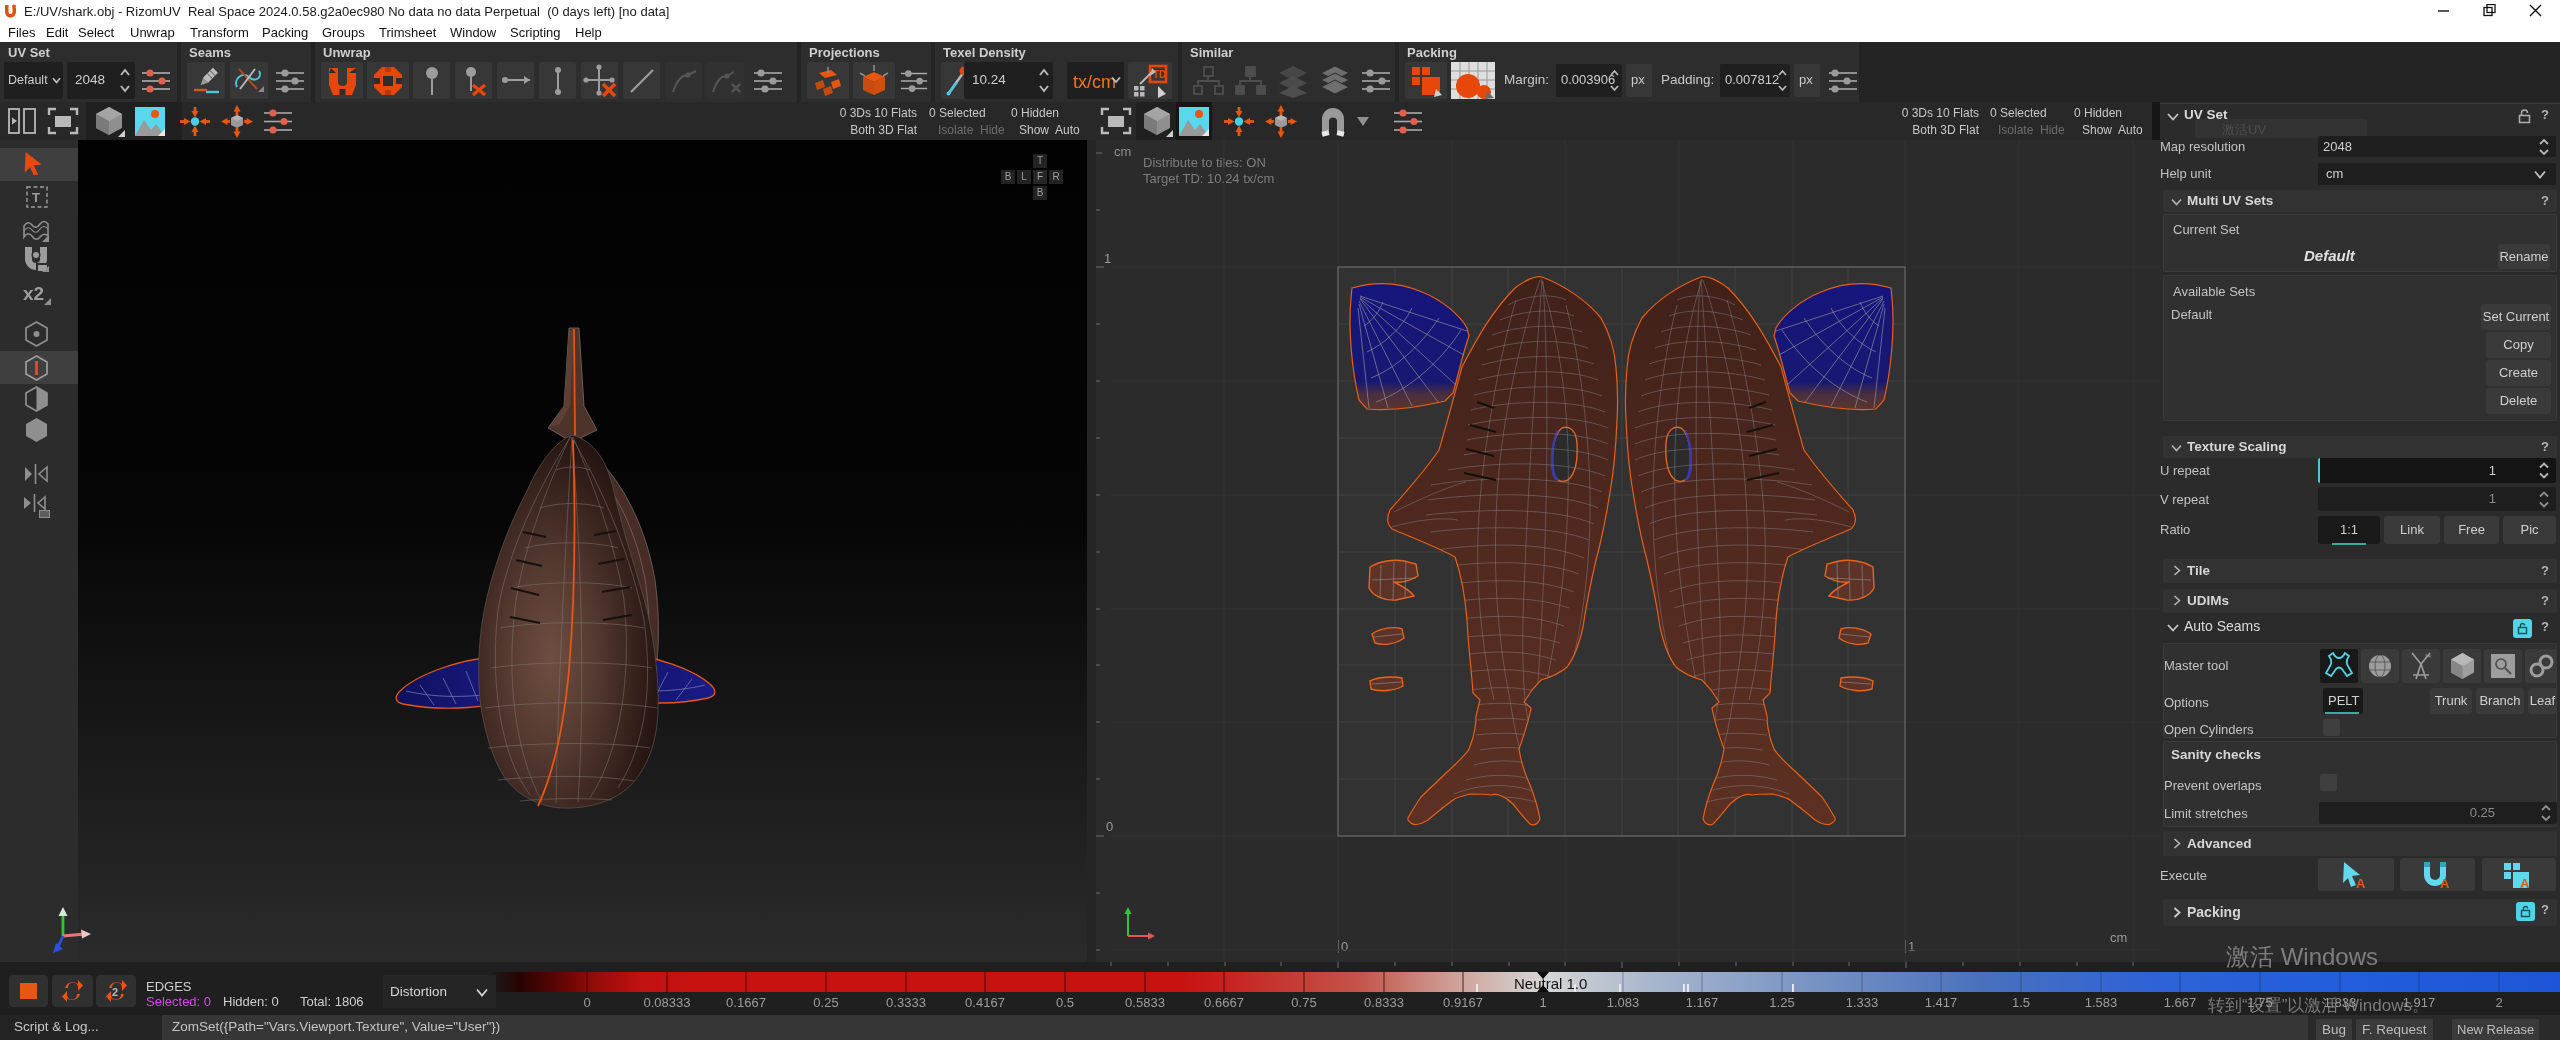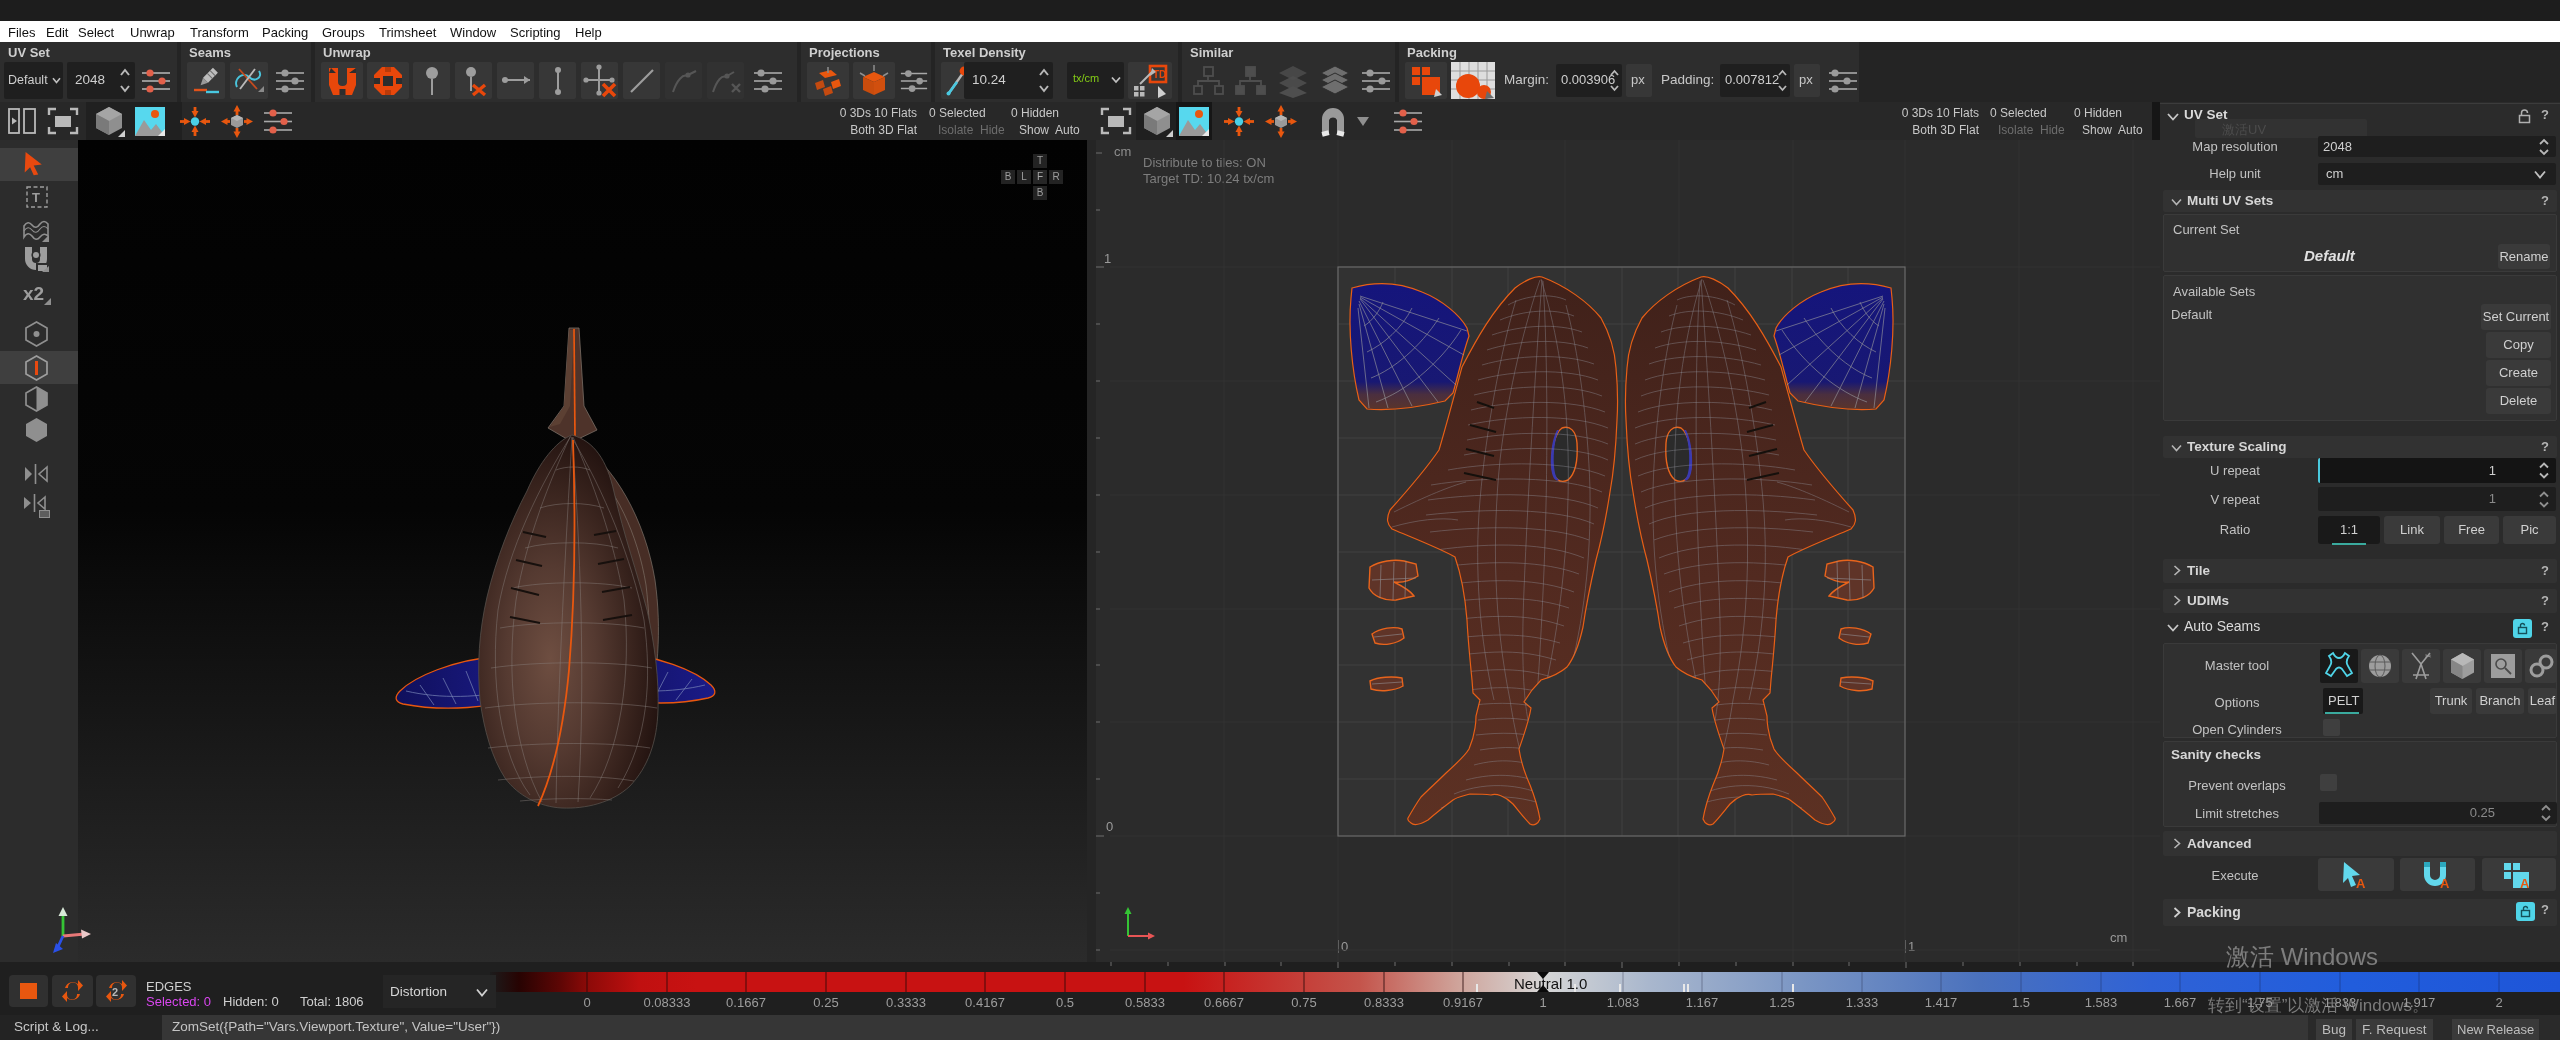--- a/index.html
+++ b/index.html
@@ -34,39 +34,52 @@
 .lsbox.sel { background:#3f3f3f; }
 #divider { position:absolute; left:1087px; top:140px; width:9px; height:822px; background:#252525; }
 #vpuv { position:absolute; left:1096px; top:140px; width:1064px; height:822px; background:#2b2b2b; overflow:hidden; }
 .uvtext { position:absolute; font-size:13px; color:#7d7d7d; }
 
 
 #panel { position:absolute; left:2160px; top:102px; width:400px; height:860px; background:#2b2b2b; overflow:hidden;}
 .sechead { position:absolute; left:3px; width:394px; height:22px; background:#323232; border-radius:2px; }
 .sechead .st { position:absolute; left:24px; top:3px; font-size:13.5px; font-weight:bold; color:#d6d6d6; }
 .qm { position:absolute; top:3px; left:381px; font-size:13px; font-weight:bold; color:#b5b5b5; }
-.plabel { position:absolute; font-size:13px; color:#c2c2c2; text-align:center; }
+.plabel { position:absolute; font-size:13px; color:#c2c2c2; text-align:left; }
 .pinput { position:absolute; background:#1e1e1e; border-radius:2px; font-size:13px; color:#cfcfcf; }
 .pbtn { position:absolute; background:#3a3a3a; border-radius:3px; font-size:13px; color:#d0d0d0; text-align:center; }
 .pbox { position:absolute; left:3px; width:394px; background:#303030; border:1px solid #3a3a3a; border-radius:2px; }
 
 
 #botbar { position:absolute; left:0; top:962px; width:2560px; height:53px; background:#1f1f1f; }
 #statusbar { position:absolute; left:0; top:1015px; width:2560px; height:25px; background:#2a2a2a; }
 .stxt { position:absolute; font-size:13.5px; color:#bdbdbd; }
 #colorbar { position:absolute; left:490px; top:10px; width:2070px; height:20px;
  background:linear-gradient(90deg,#1c1c1c 0%,#270302 1.4%,#5e0605 3.4%,#8c0a08 4.7%,#c01010 7.2%,#c81212 10%,#c81212 33.5%,#c4544b 42%,#cfa49b 46.8%,#d6d6d6 50.9%,#a9b7cd 56%,#7b96c4 63.3%,#4a71bd 72%,#2f62d6 80.2%,#215ddc 89.9%,#1e55d8 100%);}
 .cblabel { position:absolute; top:33px; font-size:13px; color:#9d9d9d; transform:translateX(-50%); }
 
 .watermark { position:absolute; color:#9a9a9a; opacity:0.75; }
 </style>
 </head>
 <body>
 <div id="stage">
 
+  <div id="titlebar">
+    <svg class="abs" style="left:3px;top:3px" width="15" height="15" viewBox="0 0 15 15">
+      <path d="M2 2 L2 9 A5 5 0 0 0 13 9 L13 5 L9.5 5 L9.5 9 A2 2 0 0 1 5.5 9 L5.5 2 Z" fill="#e34f12"></path>
+      <circle cx="11" cy="3.4" r="2" fill="#e34f12"></circle>
+    </svg>
+    <div id="titletext">E:/UV/shark.obj - RizomUV&nbsp; Real Space 2024.0.58.g2a0ec980 No data no data Perpetual&nbsp; (0 days left) [no data]</div>
+    <svg class="abs" style="left:2438px;top:4px" width="110" height="14" viewBox="0 0 110 14">
+      <line x1="0" y1="7" x2="11" y2="7" stroke="#111" stroke-width="1.4"></line>
+      <rect x="46" y="3.5" width="8" height="8" fill="none" stroke="#111" stroke-width="1.3"></rect>
+      <rect x="49" y="0.5" width="8" height="8" fill="none" stroke="#111" stroke-width="1.3"></rect>
+      <path d="M92 1 L103 12 M103 1 L92 12" stroke="#111" stroke-width="1.4"></path>
+    </svg>
+  </div>
 
   <div id="menubar">
     <div class="menuitem" style="left:8px">Files</div>
     <div class="menuitem" style="left:46px">Edit</div>
     <div class="menuitem" style="left:78px">Select</div>
     <div class="menuitem" style="left:130px">Unwrap</div>
     <div class="menuitem" style="left:190px">Transform</div>
     <div class="menuitem" style="left:262px">Packing</div>
     <div class="menuitem" style="left:322px">Groups</div>
     <div class="menuitem" style="left:379px">Trimsheet</div>
@@ -284,21 +297,21 @@
       </svg>
     </div>
     <div class="tbtn dark" style="left:964px;width:89px">
       <span style="position:absolute;left:8px;top:10px;font-size:13.5px;color:#cfcfcf">10.24</span>
       <svg style="position:absolute;right:3px;top:4px" width="12" height="29" viewBox="0 0 12 29">
           <path d="M2 9 L6 4 L10 9" fill="none" stroke="#b8b8b8" stroke-width="2"></path>
           <path d="M2 20 L6 25 L10 20" fill="none" stroke="#b8b8b8" stroke-width="2"></path>
         </svg>
     </div>
     <div class="tbtn dark" style="left:1067px;width:57px">
-      <span style="position:absolute;left:6px;top:10px;font-size:11px;color:#84cc16">tx/cm</span>
+      <span style="position:absolute;left:6px;top:10px;font-size:18px;color:#f97316">tx/cm</span>
       <svg style="position:absolute;right:3px;top:14px" width="10" height="8" viewBox="0 0 10 8">
           <path d="M1 1.5 L5 6 L9 1.5" fill="none" stroke="#c0c0c0" stroke-width="1.8"></path>
         </svg>
     </div>
     <div class="tbtn" style="left:1128px;width:44px">
       <svg style="position:absolute;left:4px;top:2px" width="36" height="34" viewBox="0 0 36 34">
         <rect x="18" y="2" width="16" height="16" fill="none" stroke="#e8470b" stroke-width="2.6"></rect>
         <text x="21" y="14" font-family="Liberation Sans" font-size="10" font-weight="bold" fill="#e8470b">TD</text>
         <rect x="2" y="22" width="4.5" height="4.5" fill="#b9b9b9"></rect>
           <rect x="8" y="22" width="4.5" height="4.5" fill="#b9b9b9"></rect>

